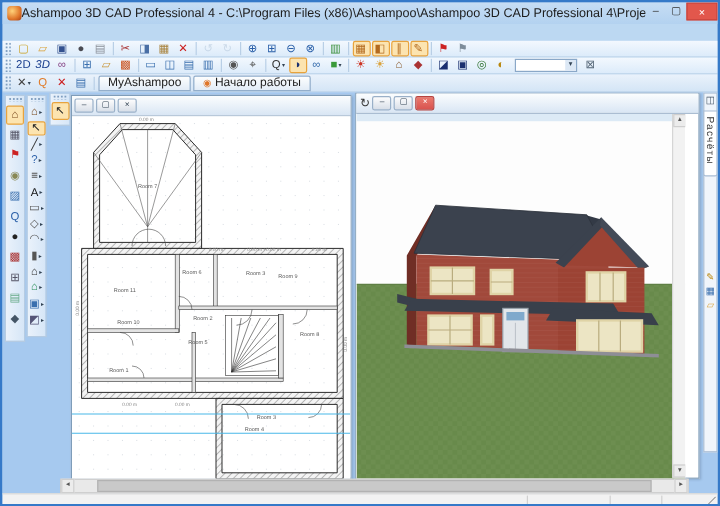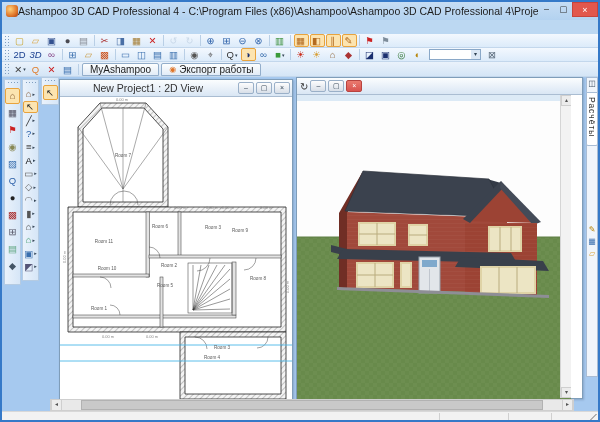--- a/index.html
+++ b/index.html
@@ -325,21 +325,21 @@
           <span class="tglyph" style="color: rgb(58, 111, 174);">▤</span>
           <span class="caret"></span>
         </span>
       </span>
     <span class="tb-sep"></span>
     <div class="tab">
       <span>MyAshampoo</span>
     </div>
     <div class="tab">
       <span class="tab-ico" id="tab2-ico" style="color: rgb(224, 118, 42);">◉</span>
-      <span>Экспорт работы</span>
+      <span>Начало работы</span>
     </div>
   </div>
 
   <div class="workspace">
 
     <div class="vcol col1">
       <div class="vgrip"></div>
 
     <span class="tbtn active">
           <span class="tglyph" style="color: rgb(122, 74, 31);">⌂</span>
@@ -438,21 +438,20 @@
     <div class="vcol col3">
       <div class="vgrip"></div>
 
     <span class="tbtn active">
           <span class="tglyph" style="color: rgb(34, 34, 34);">↖</span>
         </span>
       </div>
 
     <div class="child win2d">
       <div class="child-title">
-        <span class="ct-text">New Project1 : 2D View</span>
         <span class="ct-btns">
           <span class="ct-btn">–</span>
           <span class="ct-btn">▢</span>
           <span class="ct-btn">×</span>
         </span>
       </div>
       <div class="content">
         <svg width="232" height="302" viewBox="0 0 232 302">
           <defs>
             <pattern id="hatch" width="4" height="4" patternUnits="userSpaceOnUse" patternTransform="rotate(45)">

